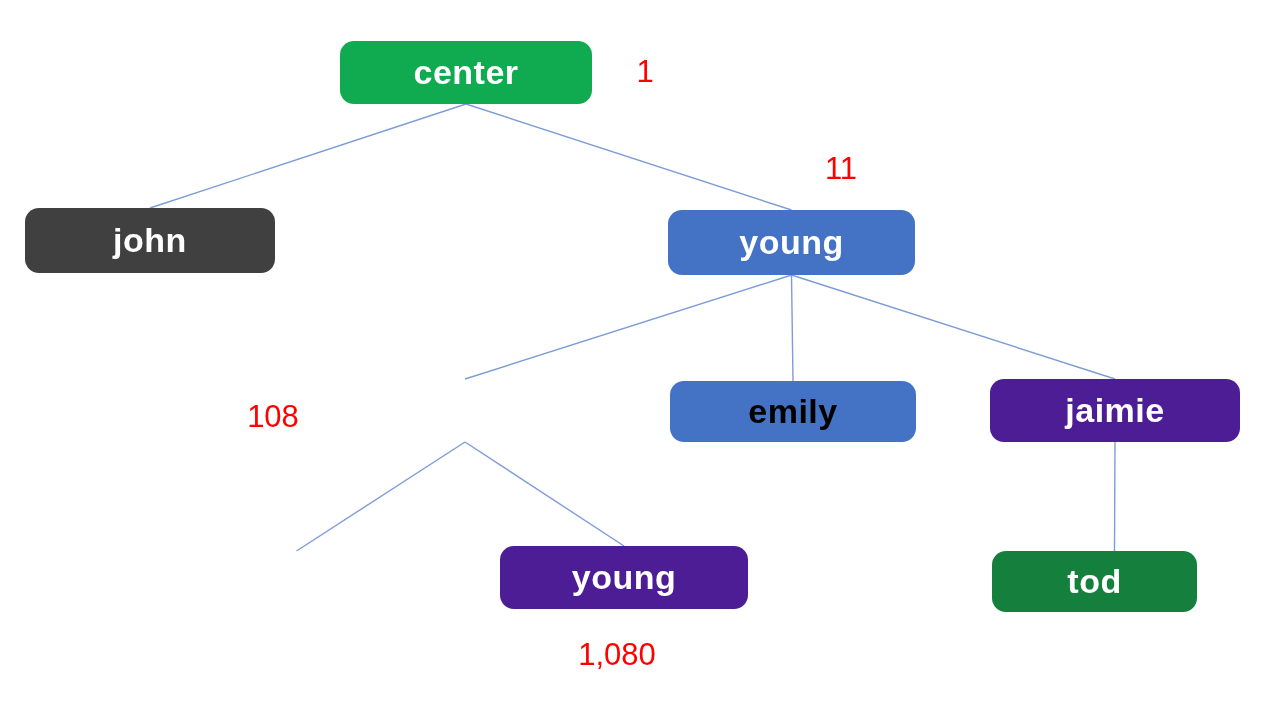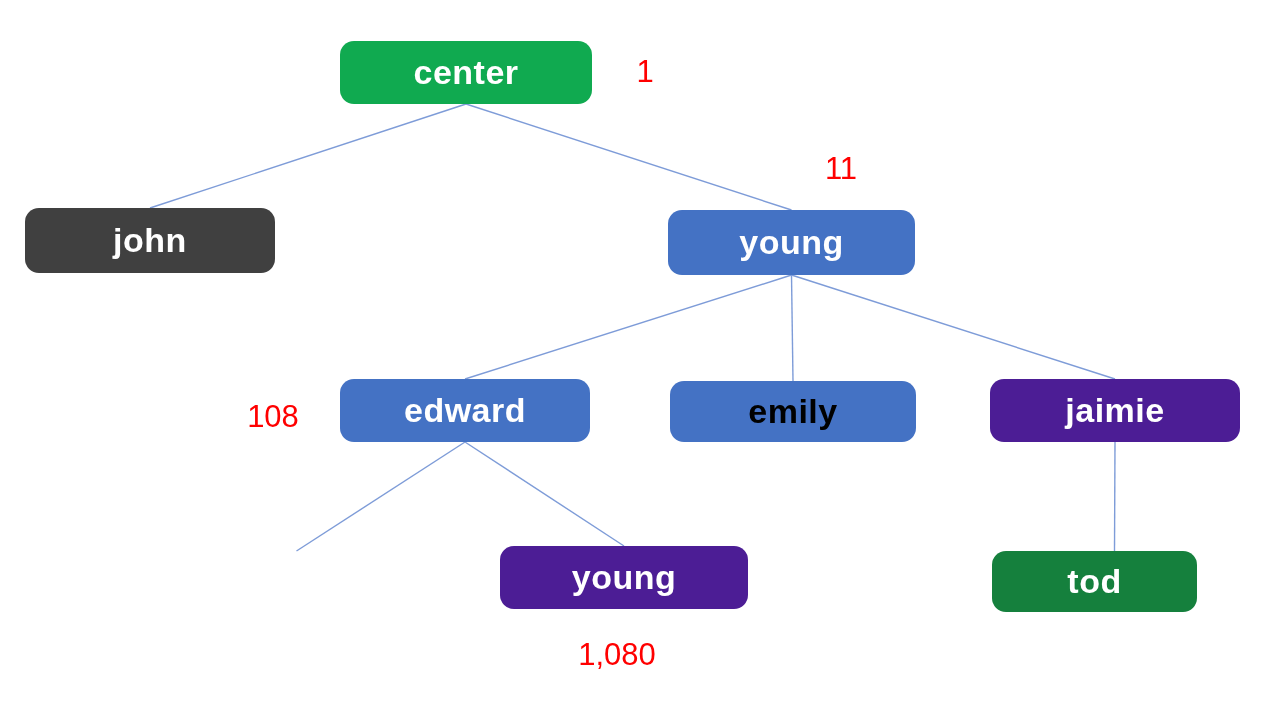--- a/index.html
+++ b/index.html
@@ -55,21 +55,20 @@
       <line x1="791.5" y1="275" x2="465" y2="379" stroke="#7E9CD8" stroke-width="1.4"></line>
       <line x1="791.5" y1="275" x2="793" y2="381" stroke="#7E9CD8" stroke-width="1.4"></line>
       <line x1="791.5" y1="275" x2="1115" y2="379" stroke="#7E9CD8" stroke-width="1.4"></line>
       <line x1="465" y1="442" x2="296.5" y2="551" stroke="#7E9CD8" stroke-width="1.4"></line>
       <line x1="465" y1="442" x2="624" y2="546" stroke="#7E9CD8" stroke-width="1.4"></line>
       <line x1="1115" y1="442" x2="1114.5" y2="551" stroke="#7E9CD8" stroke-width="1.4"></line>
     </svg>
 <div class="node" style="left: 340px; top: 41px; width: 252px; height: 63px; background: rgb(16, 170, 80); color: rgb(255, 255, 255);">center</div>
     <div class="node" style="left: 25px; top: 208px; width: 250px; height: 65px; background: #404040; color: rgb(255, 255, 255);">john</div>
     <div class="node" style="left: 668px; top: 210px; width: 247px; height: 65px; background: rgb(68, 114, 196); color: rgb(255, 255, 255);">young</div>
-    <div class="node" style="left: 340px; top: 379px; width: 250px; height: 63px; background: rgb(68, 114, 196); color: rgb(255, 255, 255);">edward</div>
     <div class="node" style="left: 670px; top: 381px; width: 246px; height: 61px; background: rgb(68, 114, 196); color: #000000;">emily</div>
     <div class="node" style="left: 990px; top: 379px; width: 250px; height: 63px; background: #4c1d95; color: rgb(255, 255, 255);">jaimie</div>
     <div class="node" style="left: 500px; top: 546px; width: 248px; height: 63px; background: #4c1d95; color: rgb(255, 255, 255);">young</div>
     <div class="node" style="left: 992px; top: 551px; width: 205px; height: 61px; background: #15803d; color: rgb(255, 255, 255);">tod</div>
     <span class="annotation" style="left: 645px; top: 72px; color: rgb(255, 0, 0);">1</span>
     <span class="annotation" style="left: 841px; top: 169px; color: rgb(255, 0, 0);">11</span>
     <span class="annotation" style="left: 273px; top: 409px; color: rgb(255, 0, 0); margin-top: 8px;">108</span>
     <span class="annotation" style="left: 617px; top: 655px; color: rgb(255, 0, 0);">1,080</span>
   </div>
 

